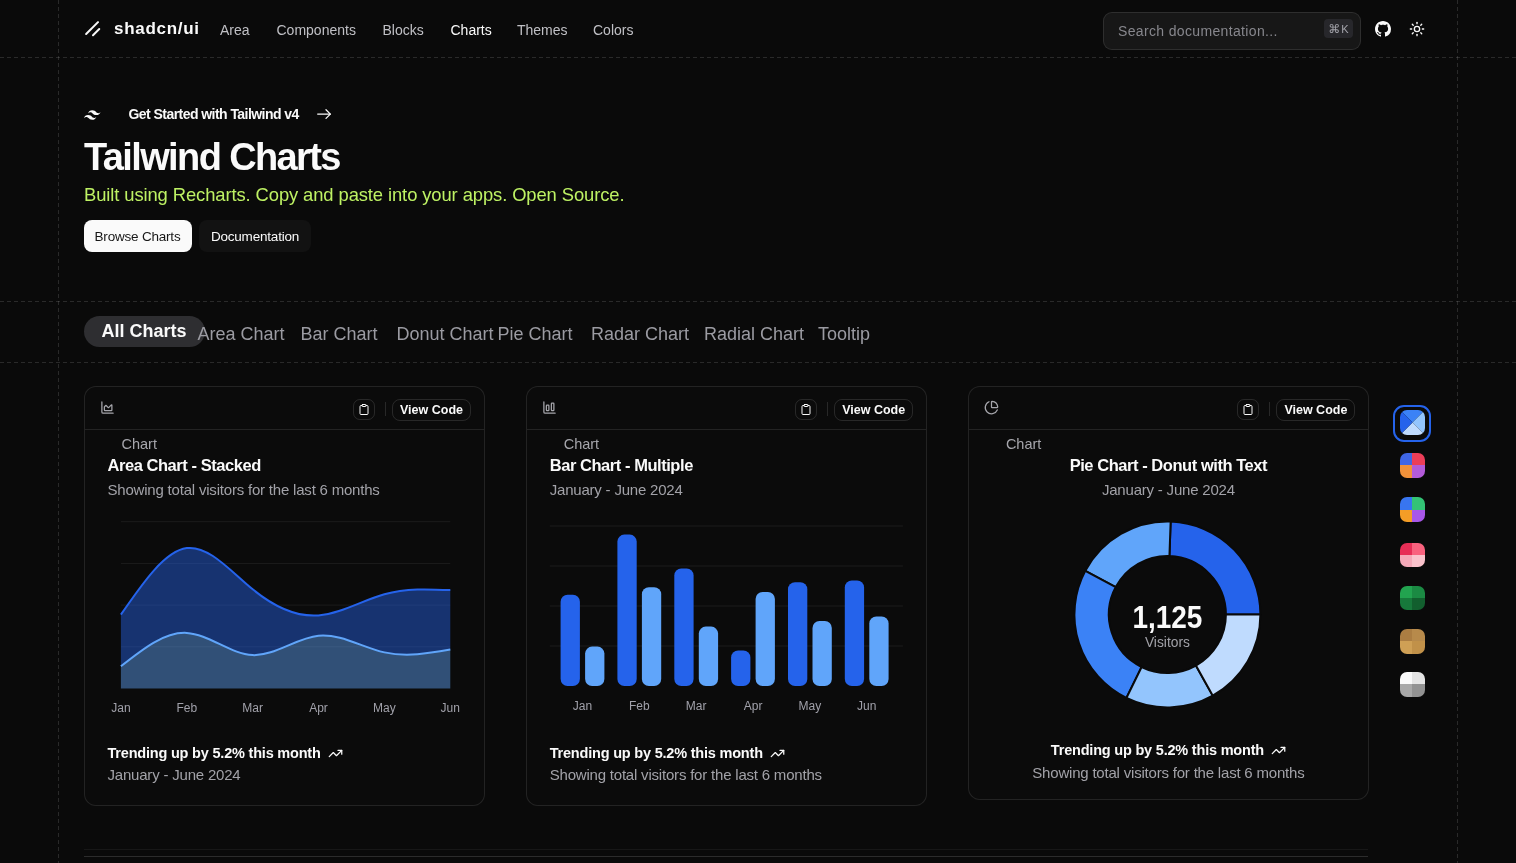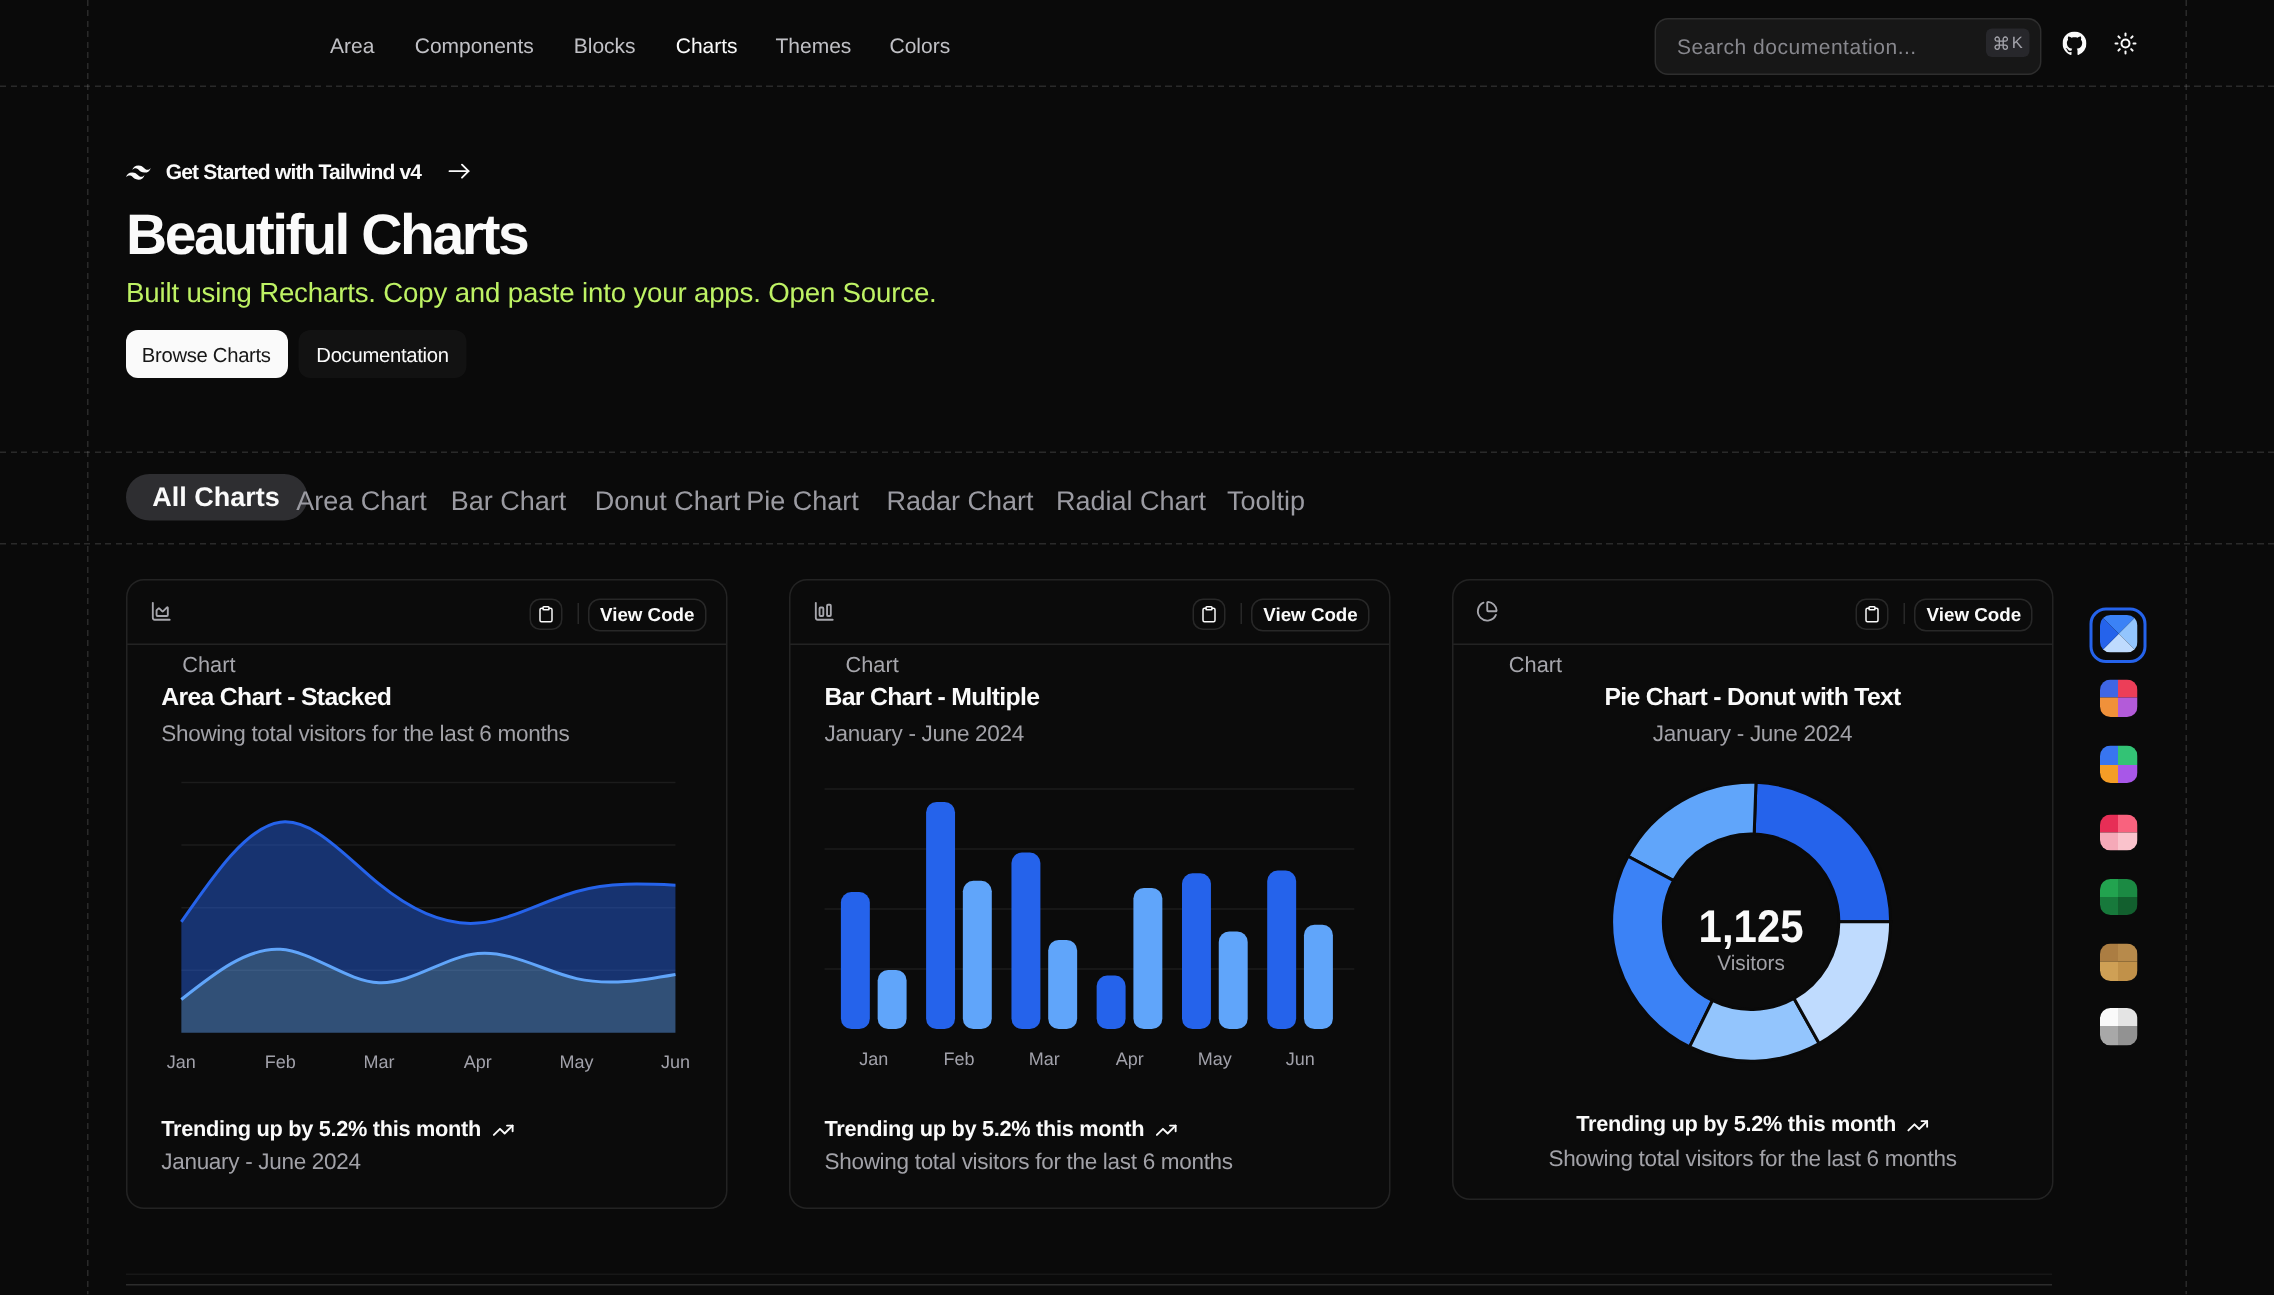--- a/index.html
+++ b/index.html
@@ -47,20 +47,27 @@
 </style>
 </head>
 <body>
 <div class="vline" style="left:58px"></div>
 <div class="vline" style="left:1457px"></div>
 <div class="hline" style="top:57px"></div>
 <div class="hline" style="top:301px"></div>
 <div class="hline" style="top:362px"></div>
 
 <div class="nav">
+  <div class="nav-inner">
+    <svg width="20" height="20" viewBox="0 0 256 256" fill="none">
+        <line x1="208" y1="128" x2="128" y2="208" stroke="#fafafa" stroke-width="26" stroke-linecap="round"></line>
+        <line x1="192" y1="40" x2="40" y2="192" stroke="#fafafa" stroke-width="26" stroke-linecap="round"></line>
+      </svg>
+    <span class="logo-txt">shadcn/ui</span>
+  </div>
   <div class="navlinks">
       <a style="left:220px">Area</a>
       <a style="left:276.5px">Components</a>
       <a style="left:382.5px">Blocks</a>
       <a class="active" style="left:450.5px">Charts</a>
       <a style="left:517px">Themes</a>
       <a style="left:593px">Colors</a>
   </div>
   <div class="search">
       <span class="ph">Search documentation...</span>
@@ -82,27 +89,27 @@
       <path d="M20 12h2"></path>
       <path d="m6.34 17.66-1.41 1.41"></path>
       <path d="m19.07 4.93-1.41 1.41"></path>
     </svg>
 </div>
 
 <div class="badge">
   <svg style="margin-top:2.5px" width="16.5" height="9.7" viewBox="0 0 24 14" fill="#fafafa">
       <path d="M12 .5C8.8.5 6.8 2.1 6 5.3c1.2-1.6 2.6-2.2 4.2-1.8.91.23 1.57.89 2.29 1.62C13.67 6.32 15.04 7.7 18 7.7c3.2 0 5.2-1.6 6-4.8-1.2 1.6-2.6 2.2-4.2 1.8-.91-.23-1.57-.89-2.29-1.62C16.33 1.88 14.96.5 12 .5zM6 7.7C2.8 7.7.8 9.3 0 12.5c1.2-1.6 2.6-2.2 4.2-1.8.91.23 1.57.89 2.29 1.62 1.18 1.2 2.55 2.58 5.51 2.58 3.2 0 5.2-1.6 6-4.8-1.2 1.6-2.6 2.2-4.2 1.8-.91-.23-1.57-.89-2.29-1.62C10.33 9.08 8.96 7.7 6 7.7z" transform="scale(1,0.95)"></path>
     </svg>
-  <span style="margin-left:10px">Get Started with Tailwind v4</span>
+  <span style="margin-left:28px">Get Started with Tailwind v4</span>
   <svg style="margin-left:17px" width="16" height="14.2" viewBox="0 0 24 21.3" fill="none" stroke="#fafafa" stroke-width="1.9" stroke-linecap="round" stroke-linejoin="round">
       <path d="M2.5 10.65h19"></path>
       <path d="m15 4.15 6.5 6.5-6.5 6.5"></path>
     </svg>
 </div>
-<h1>Beautiful Charts</h1>
+<h1>Tailwind Charts</h1>
 <div class="sub">Built using Recharts. Copy and paste into your apps. Open Source.</div>
 <div class="btn btn1">Browse Charts</div>
 <div class="btn btn2">Documentation</div>
 
 <span class="tab pill" style="left:83.5px">All Charts</span>
 <span class="tab" style="left:197.5px">Area Chart</span>
 <span class="tab" style="left:300.5px">Bar Chart</span>
 <span class="tab" style="left:396.5px">Donut Chart</span>
 <span class="tab" style="left:497.5px">Pie Chart</span>
 <span class="tab" style="left:591px">Radar Chart</span>

